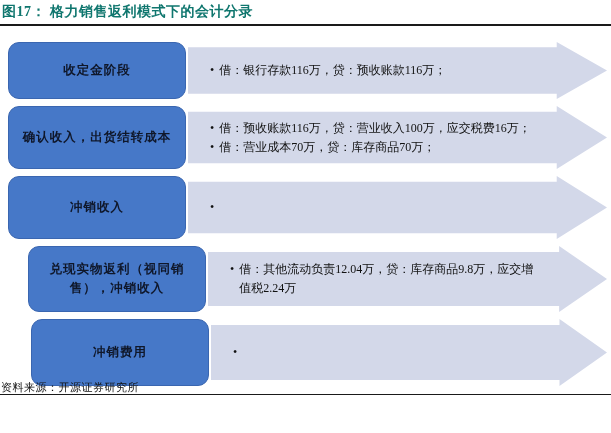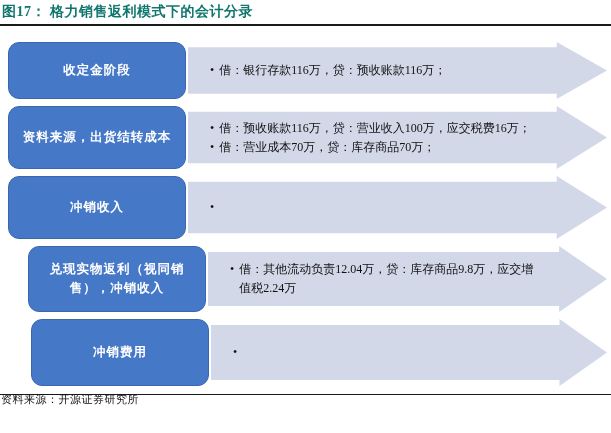--- a/index.html
+++ b/index.html
@@ -6,35 +6,35 @@
   body { width:611px; height:433px; font-family:"Liberation Serif","DejaVu Serif",serif; }
   .page { position:relative; width:611px; height:433px; background:#fff; overflow:hidden; }
 
   .fig-title {
     position:absolute; left:2px; top:3px;
     font-size:14px; font-weight:bold; color:#0f766e;
     letter-spacing:0.5px; white-space:nowrap;
   }
   .rule-top  { position:absolute; left:0; top:24px;  width:611px; border-top:2px solid #1a1a1a; }
   .rule-bot  { position:absolute; left:0; top:394px; width:611px; border-top:1px solid #1a1a1a; }
-  .source    { position:absolute; left:1px; top:392px; font-size:11px; color:#111; letter-spacing:0.5px; }
+  .source    { position:absolute; left:1px; top:380px; font-size:11px; color:#111; letter-spacing:0.5px; }
 
   .rows {
     position:absolute; left:8px; top:42px; width:599px;
     display:flex; flex-direction:column; gap:7px;
   }
   .row { display:flex; align-items:stretch; height:63px; }
   .row.r1 { height:57px; }
   .row.r4 { height:66px;padding-left:20px; }
   .row.r5 { height:67px;padding-left:23px; }
 
   .stage {
     flex:0 0 178px; width:178px; box-sizing:border-box;
     background:#4678c8; border:1px solid #3a66b0; border-radius:11px;
-    color:#ffffff; font-weight:bold; font-size:12.5px; line-height:1.5;
+    color:#0f172a; font-weight:bold; font-size:12.5px; line-height:1.5;
     display:flex; align-items:center; justify-content:center;
     text-align:center; padding:2px 12px; letter-spacing:1px;
   }
 
   .arrow {
     flex:1; margin-left:2px; box-sizing:border-box;
     background:#d3d8e9;
     clip-path:polygon(0 9%, 88% 9%, 88% 0, 100% 50%, 88% 100%, 88% 91%, 0 91%);
     display:flex; flex-direction:column; justify-content:center;
     padding:0 62px 0 22px;
@@ -59,21 +59,21 @@
       <div class="arrow">
         <div class="entry">
           <span class="dot">•</span>
           <span>借：银行存款116万，贷：预收账款116万；</span>
         </div>
       </div>
     </div>
 
     <div class="row r2">
       <div class="stage">
-        <span>资料来源，出货结转成本</span>
+        <span>确认收入，出货结转成本</span>
       </div>
       <div class="arrow">
         <div class="entry">
           <span class="dot">•</span>
           <span>借：预收账款116万，贷：营业收入100万，应交税费16万；</span>
         </div>
         <div class="entry">
           <span class="dot">•</span>
           <span>借：营业成本70万，贷：库存商品70万；</span>
         </div>

